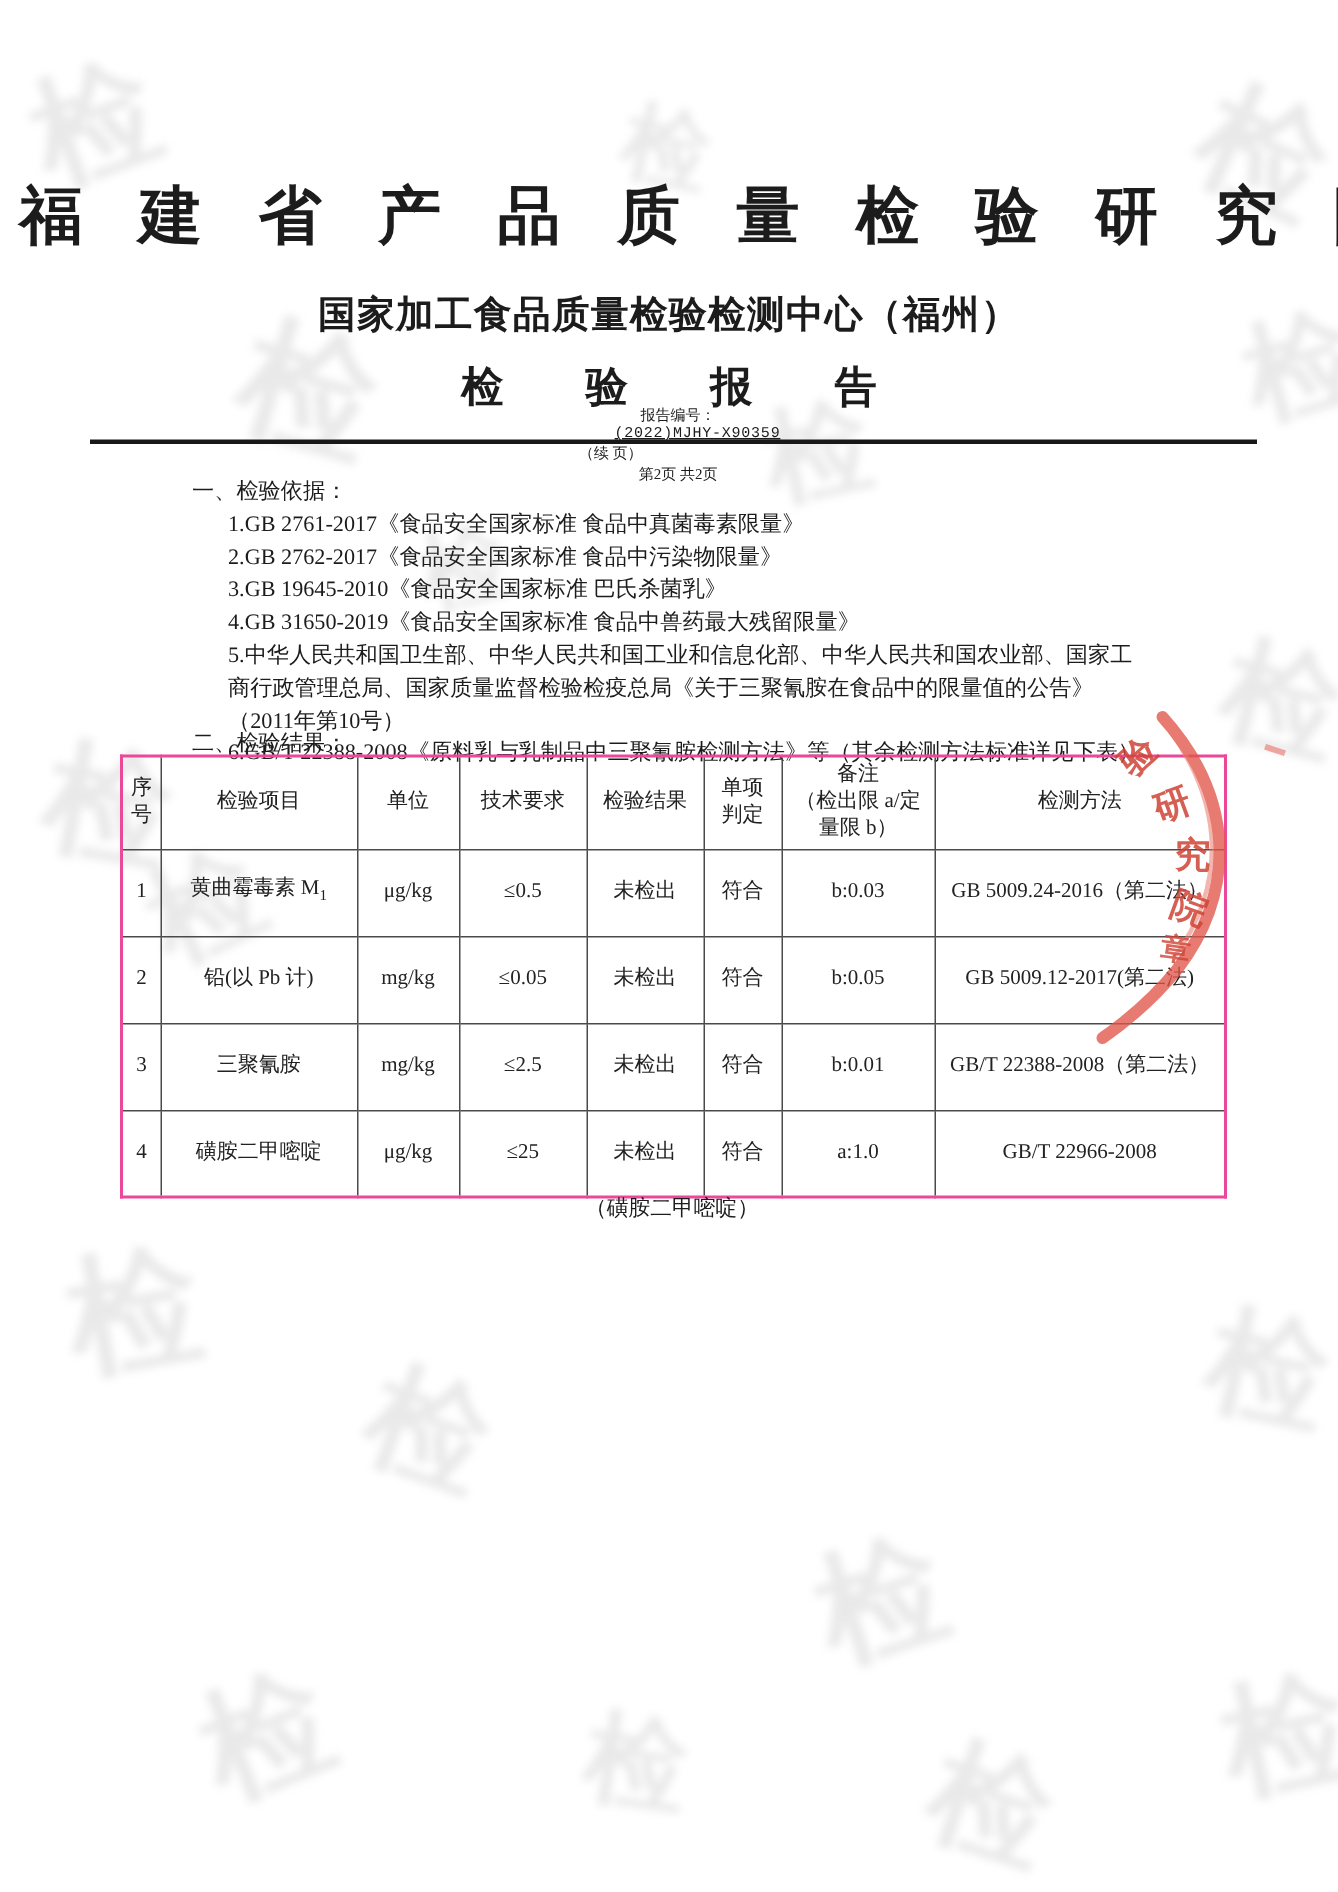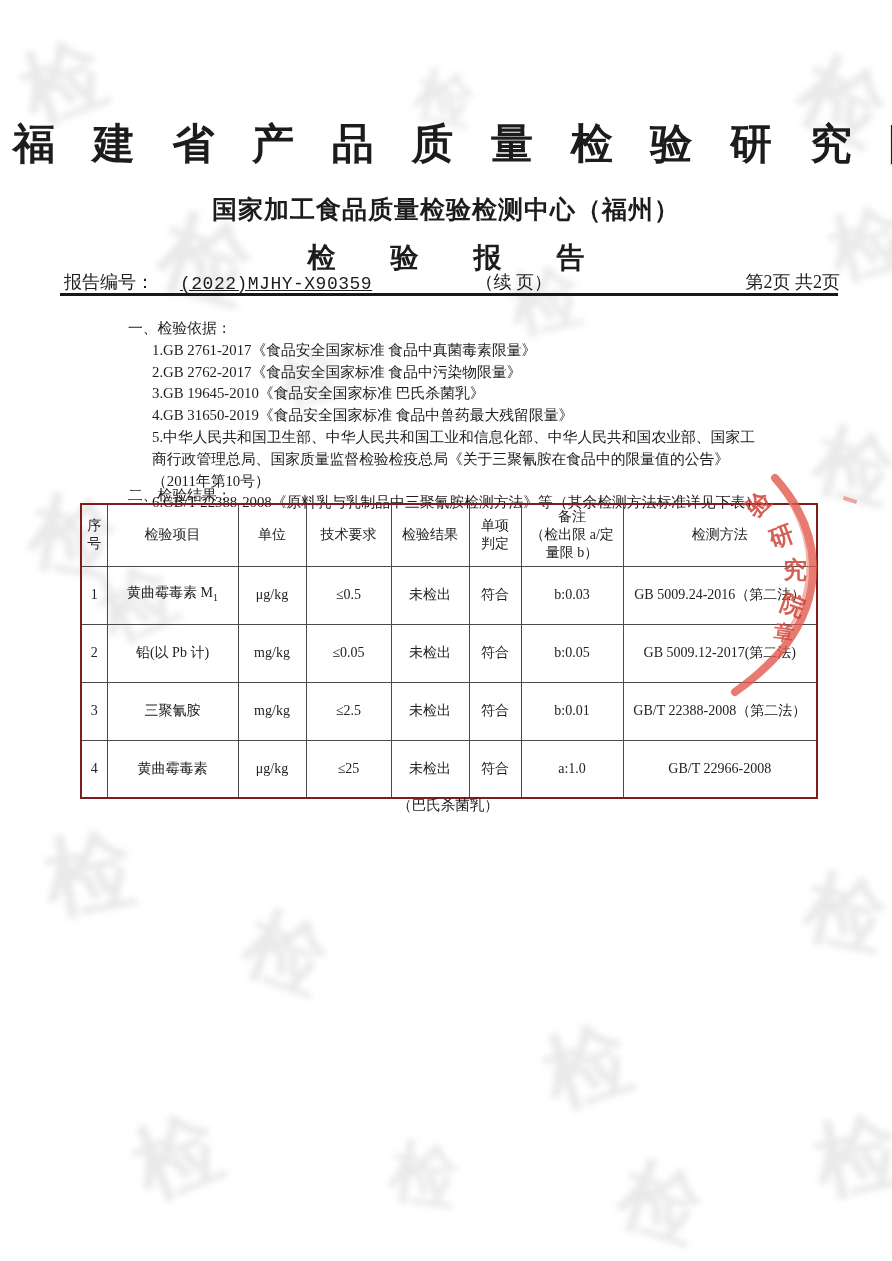--- a/index.html
+++ b/index.html
@@ -23,34 +23,34 @@
     font-family:Liberation Mono, monospace;
     font-size:25px;font-weight:bold;letter-spacing:1px;margin-top:21px;
   }
   .report-title{
     font-family:Liberation Serif, serif;
     font-size:28px;font-weight:bold;letter-spacing:24px;margin-left:24px;margin-top:13px;
   }
   
   .report-line{
     position:absolute;top:270px;left:64px;right:52px;
-    display:flex;align-items:flex-end;font-size:18px;
+    display:flex;align-items:center;font-size:10px;flex-direction:column;
   }
   .rn-value{margin-left:26px;font-family:"Liberation Mono","DejaVu Sans Mono",monospace;letter-spacing:.5px;text-decoration:underline;}
   .rn-cont{flex:1;text-align:center;margin-right:90px;}
   .rn-page{white-space:nowrap;}
   .rule{position:absolute;top:293px;left:60px;width:778px;height:3px;background:#181818;}
   
   .basis{position:absolute;top:318px;left:128px;width:636px;font-size:14.8px;line-height:21.8px;}
   .basis-items{margin-left:24px;}
   .results-heading{position:absolute;top:486px;left:128px;font-size:14.8px;}
   
   table.results{
     position:absolute;top:503px;left:80px;width:736px;
-    border-collapse:collapse;table-layout:fixed;border:2px solid #7f1d1d;
+    border-collapse:collapse;table-layout:fixed;border:2px solid #ec4899;
   }
   table.results th,table.results td{
     border:1px solid #4a4a4a;font-weight:normal;font-size:14px;color:#222;
     text-align:center;vertical-align:middle;padding:2px 3px;line-height:18px;
     overflow:hidden;
   }
   table.results thead tr{height:62px;}
   table.results tbody tr{height:58px;}
   .col-no{width:26px;}
   .col-item{width:131px;}
@@ -170,32 +170,32 @@
       <td class="item-cell"><span>三聚氰胺</span></td>
       <td>mg/kg</td>
       <td>≤2.5</td>
       <td>未检出</td>
       <td>符合</td>
       <td>b:0.01</td>
       <td class="method-cell">GB/T 22388-2008（第二法）</td>
     </tr>
     <tr>
       <td>4</td>
-      <td class="item-cell"><span>黄曲霉毒素</span></td>
+      <td class="item-cell"><span>磺胺二甲嘧啶</span></td>
       <td>μg/kg</td>
       <td>≤25</td>
       <td>未检出</td>
       <td>符合</td>
       <td>a:1.0</td>
       <td class="method-cell">GB/T 22966-2008</td>
     </tr>
   </tbody>
 </table>
 
-<div class="no-more">（巴氏杀菌乳）</div>
+<div class="no-more">（磺胺二甲嘧啶）</div>
 
 <svg class="stamp" viewBox="0 0 199 270">
   <path d="M 82 22 Q 118 62 120 108 Q 121 152 92 190 Q 72 215 42 236" fill="none" stroke="#e25649" stroke-width="8" stroke-linecap="round" opacity="0.78"></path>
   <path d="M 86 30 Q 114 68 115 108 Q 115 148 90 182" fill="none" stroke="#ea7a6e" stroke-width="3" opacity="0.55"></path>
   <rect x="150" y="42" width="14" height="4" fill="#e8847a" opacity="0.7" transform="rotate(18 157 44)"></rect>
   <text x="62" y="62" font-size="24" font-weight="bold" fill="#cf4437" opacity="0.85" transform="rotate(-42 62 62)" font-family="Liberation Sans, sans-serif">验</text>
   <text x="80" y="92" font-size="24" font-weight="bold" fill="#cf4437" opacity="0.85" transform="rotate(-20 80 92)" font-family="Liberation Sans, sans-serif">研</text>
   <text x="90" y="122" font-size="24" font-weight="bold" fill="#cf4437" opacity="0.85" transform="rotate(0 90 122)" font-family="Liberation Sans, sans-serif">究</text>
   <text x="86" y="153" font-size="24" font-weight="bold" fill="#cf4437" opacity="0.85" transform="rotate(20 86 153)" font-family="Liberation Sans, sans-serif">院</text>
   <text x="80" y="182" font-size="20" font-weight="bold" fill="#cf4437" opacity="0.8" transform="rotate(8 80 182)" font-family="Liberation Sans, sans-serif">章</text>

